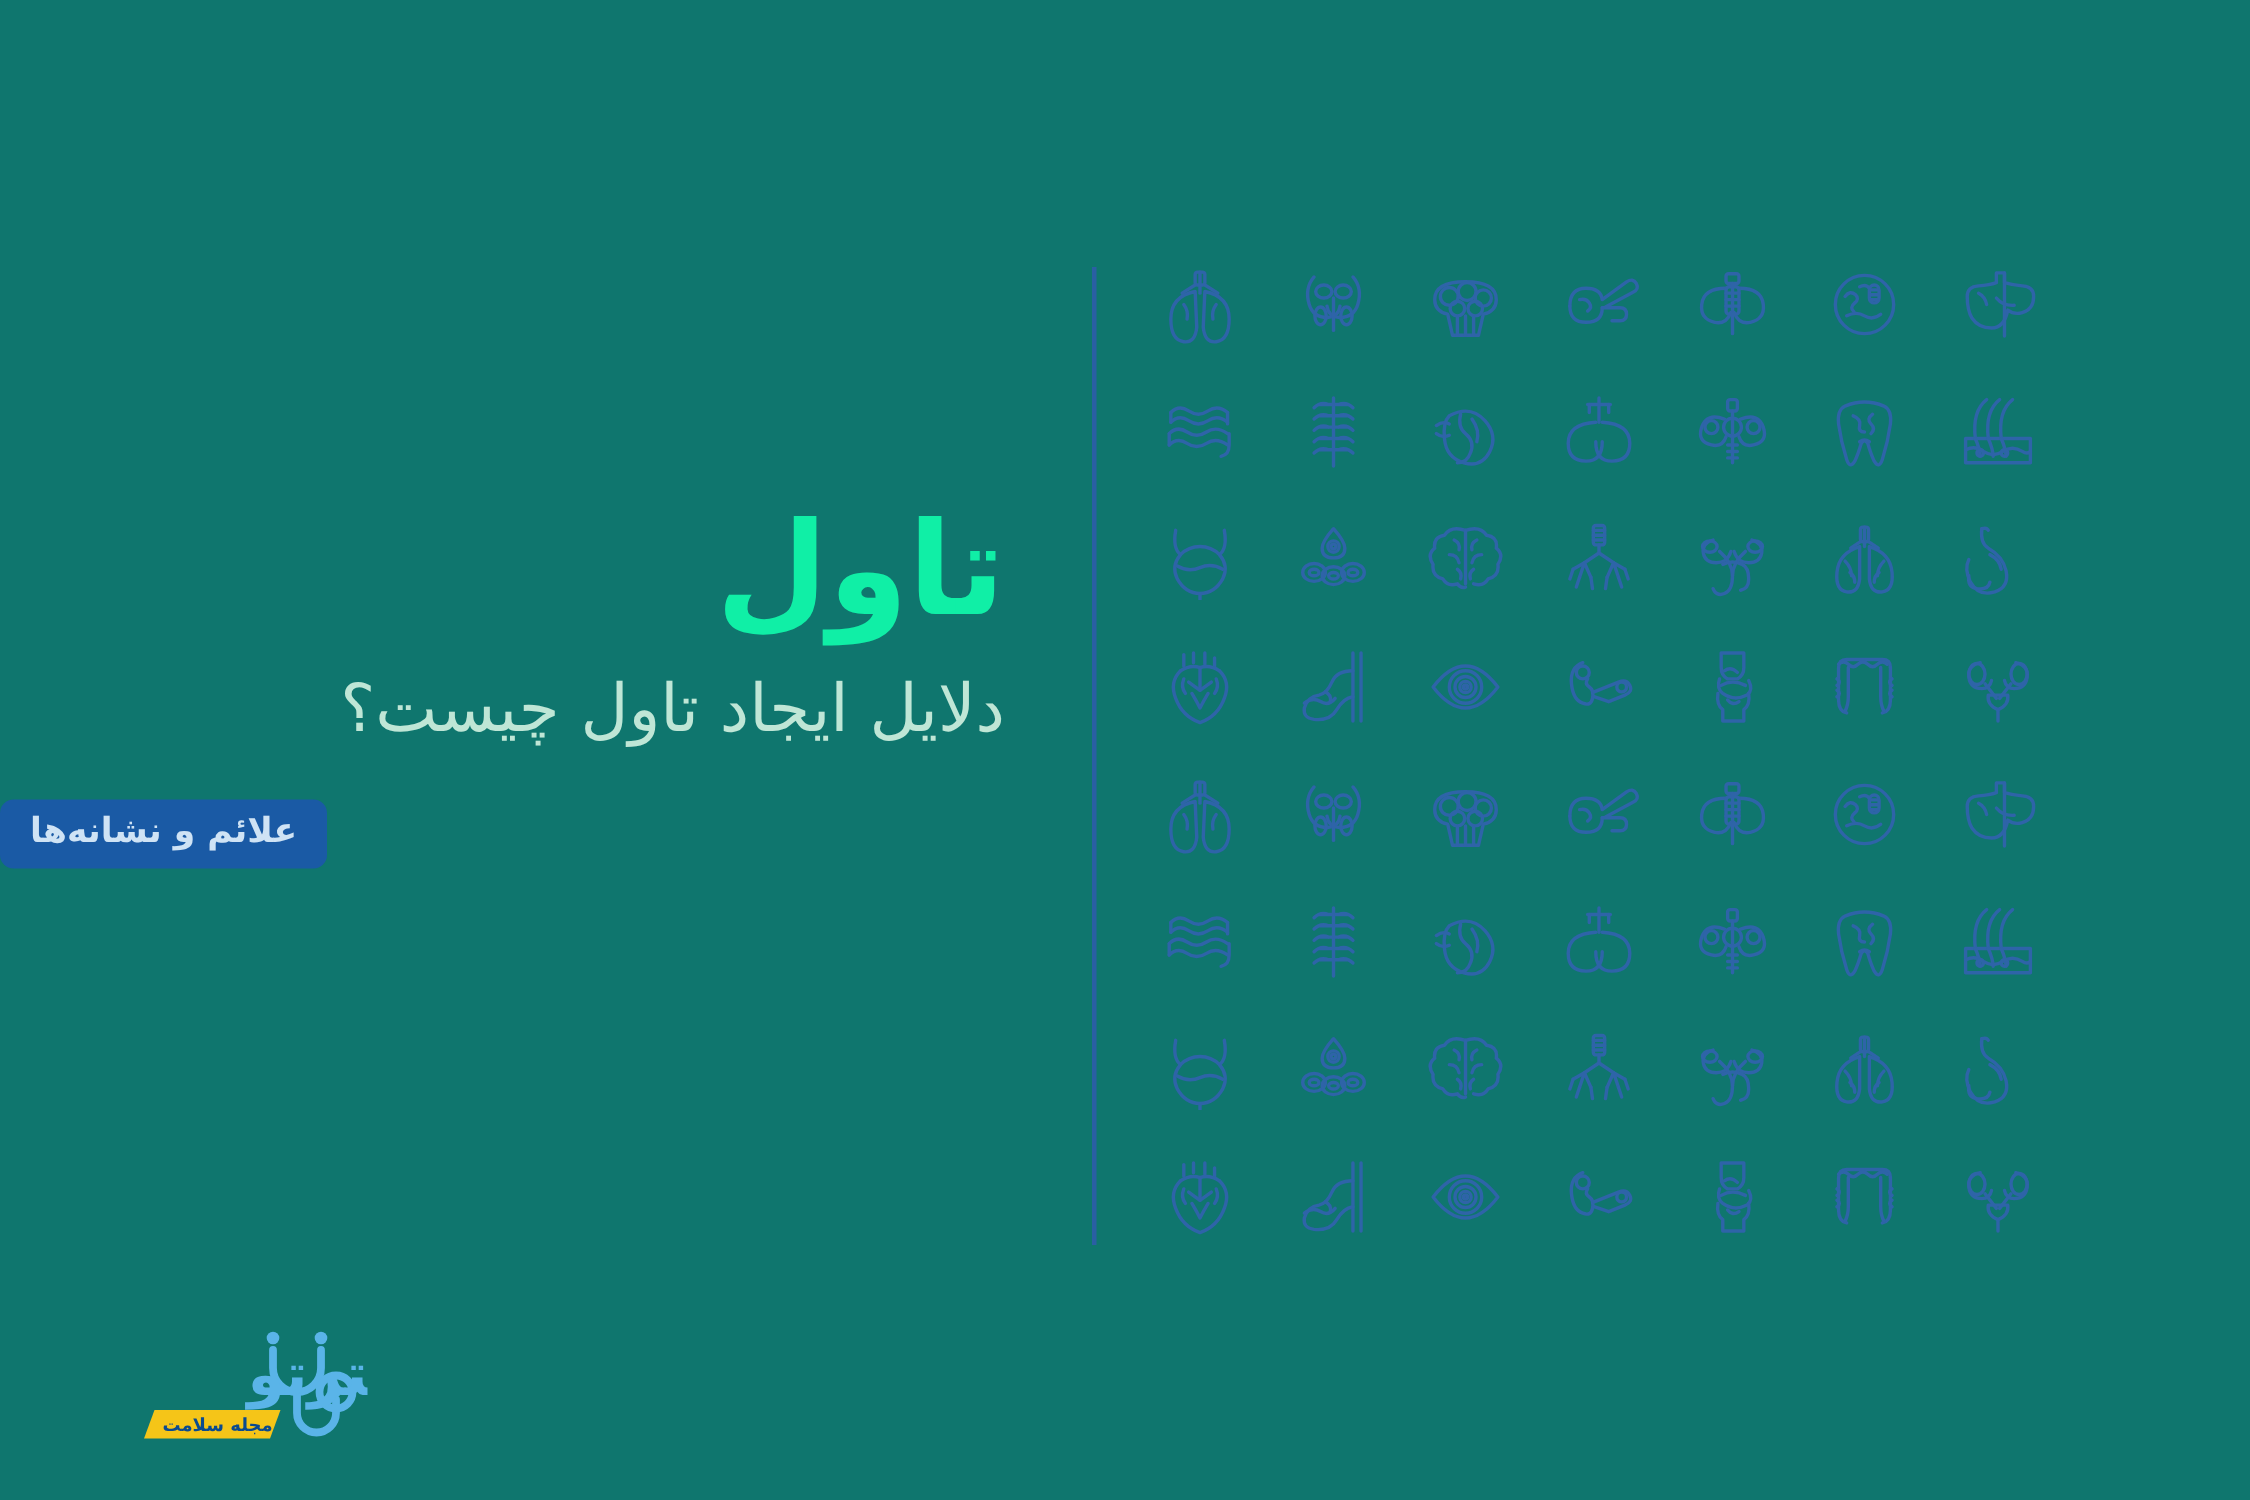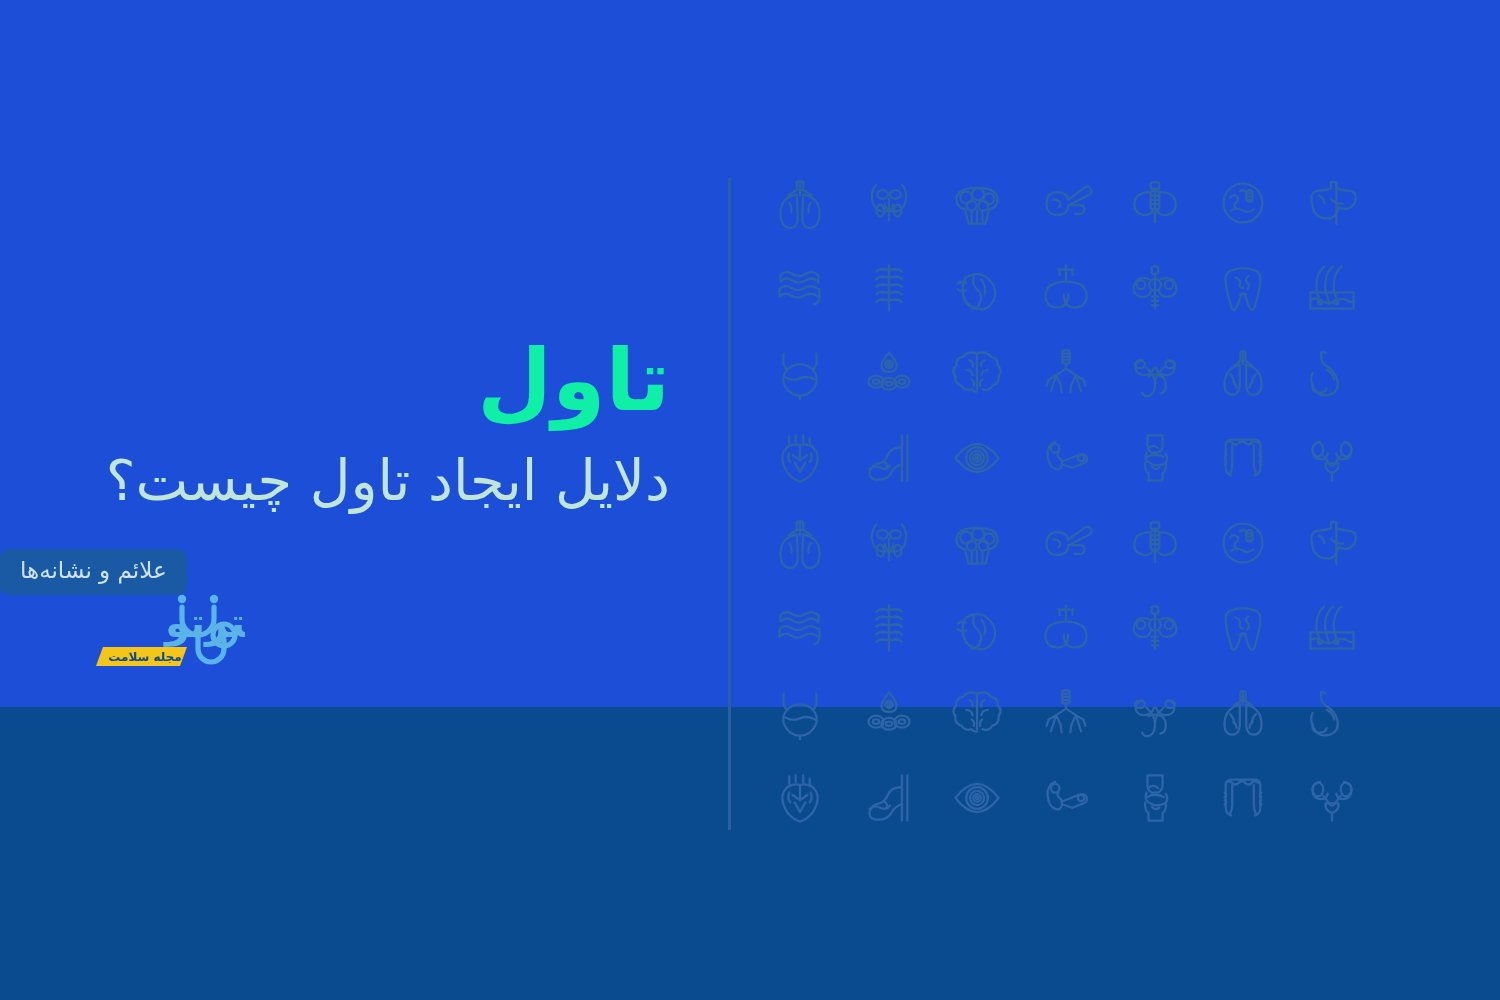--- a/index.html
+++ b/index.html
@@ -7,22 +7,22 @@
 
   html, body {
     width:1500px; height:1000px;
     overflow:hidden;
     background:#0a4a8f;
     font-family:"DejaVu Sans","Liberation Sans",sans-serif;
   }
 
   #stage {
     position:relative;
-    width:1500px; height:707px;
-    background:#1d4ed8;
+    width:1500px; height:1000px;
+    background:#0f766e;
   }
 
   
   #icon-panel {
     position:absolute;
     left:756px; top:160px;
     width:620px; height:680px;
     display:grid;
     grid-template-columns:repeat(7, 1fr);
     grid-template-rows:repeat(8, 1fr);
@@ -67,21 +67,21 @@
   #page-title {
     font-size:86px;
     font-weight:bold;
     color:#10efa6;
     line-height:1.18;
     letter-spacing:0px;
     margin-bottom:12px;
   }
 
   #page-subtitle {
-    font-size:56px;
+    font-size:44px;
     font-weight:normal;
     color:#bfe6d6;
     line-height:1.35;
     margin-bottom:30px;
   }
 
   #tag-row {
     display:flex;
     flex-direction:row-reverse;
     justify-content:flex-start;
@@ -91,20 +91,21 @@
   }
 
   .tag-chip {
     background:#1a5aa5;
     color:#cfe3f5;
     font-size:23px;
     padding:9px 20px 12px 20px;
     border-radius:9px;
     white-space:nowrap;
     line-height:1.1;
+    font-weight:bold;
   }
 
   
   #brand-logo {
     position:absolute;
     left:45px; bottom:32px;
     width:200px; height:88px;
   }
   #brand-logo svg { display:block; width:200px; height:88px; }
 </style>

